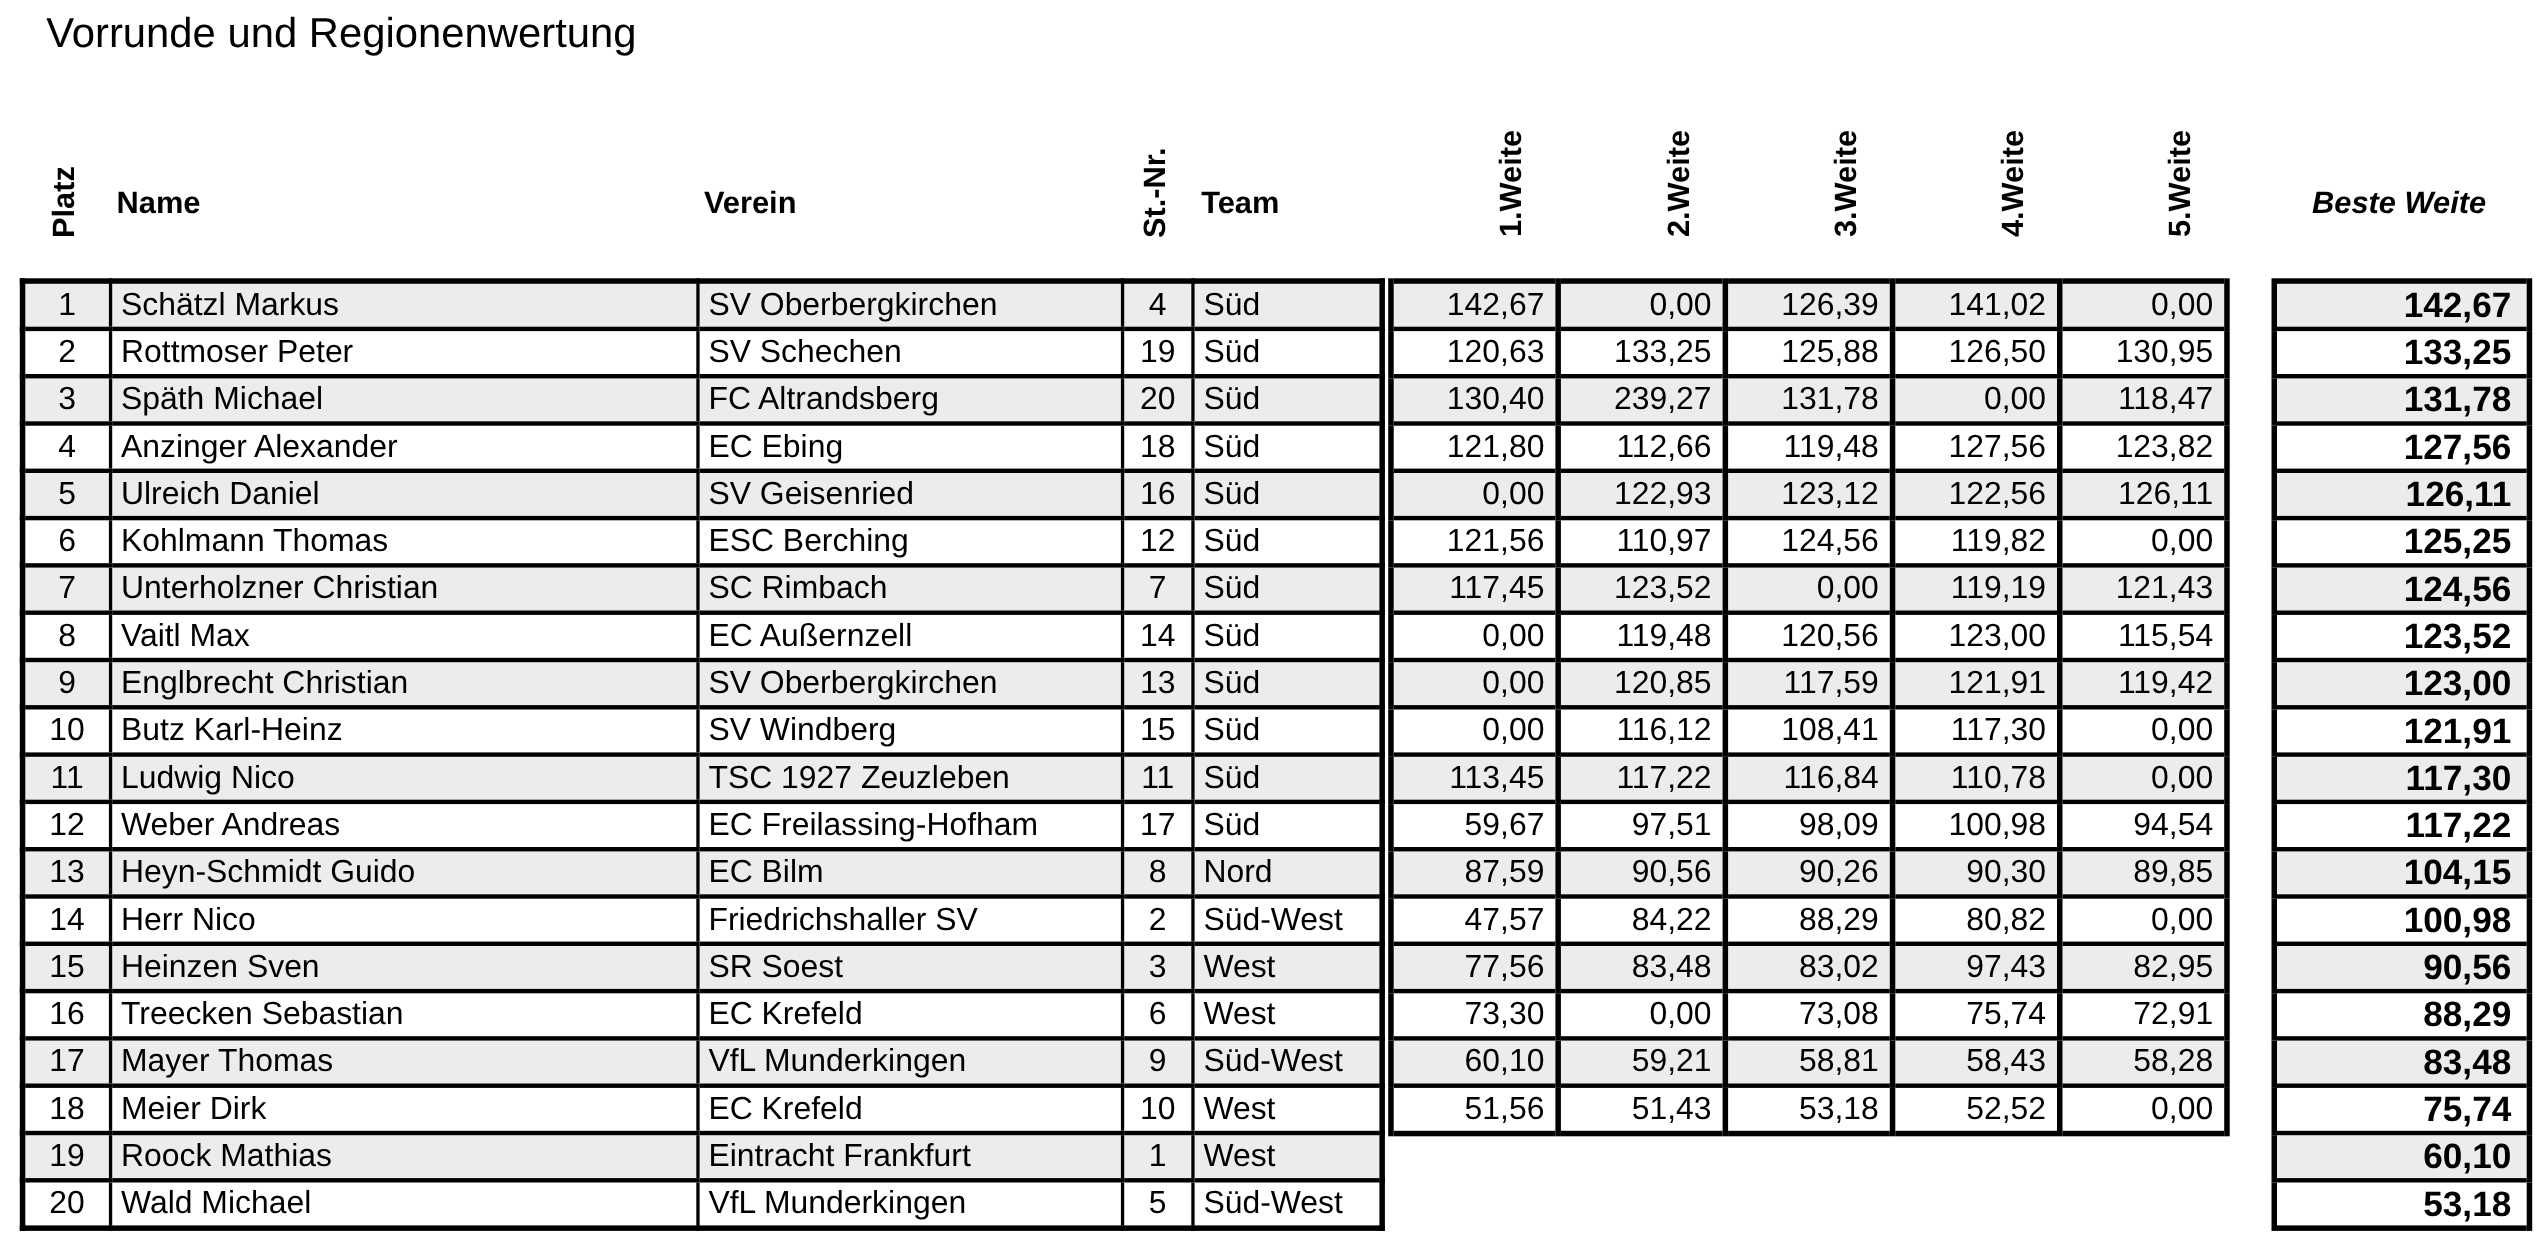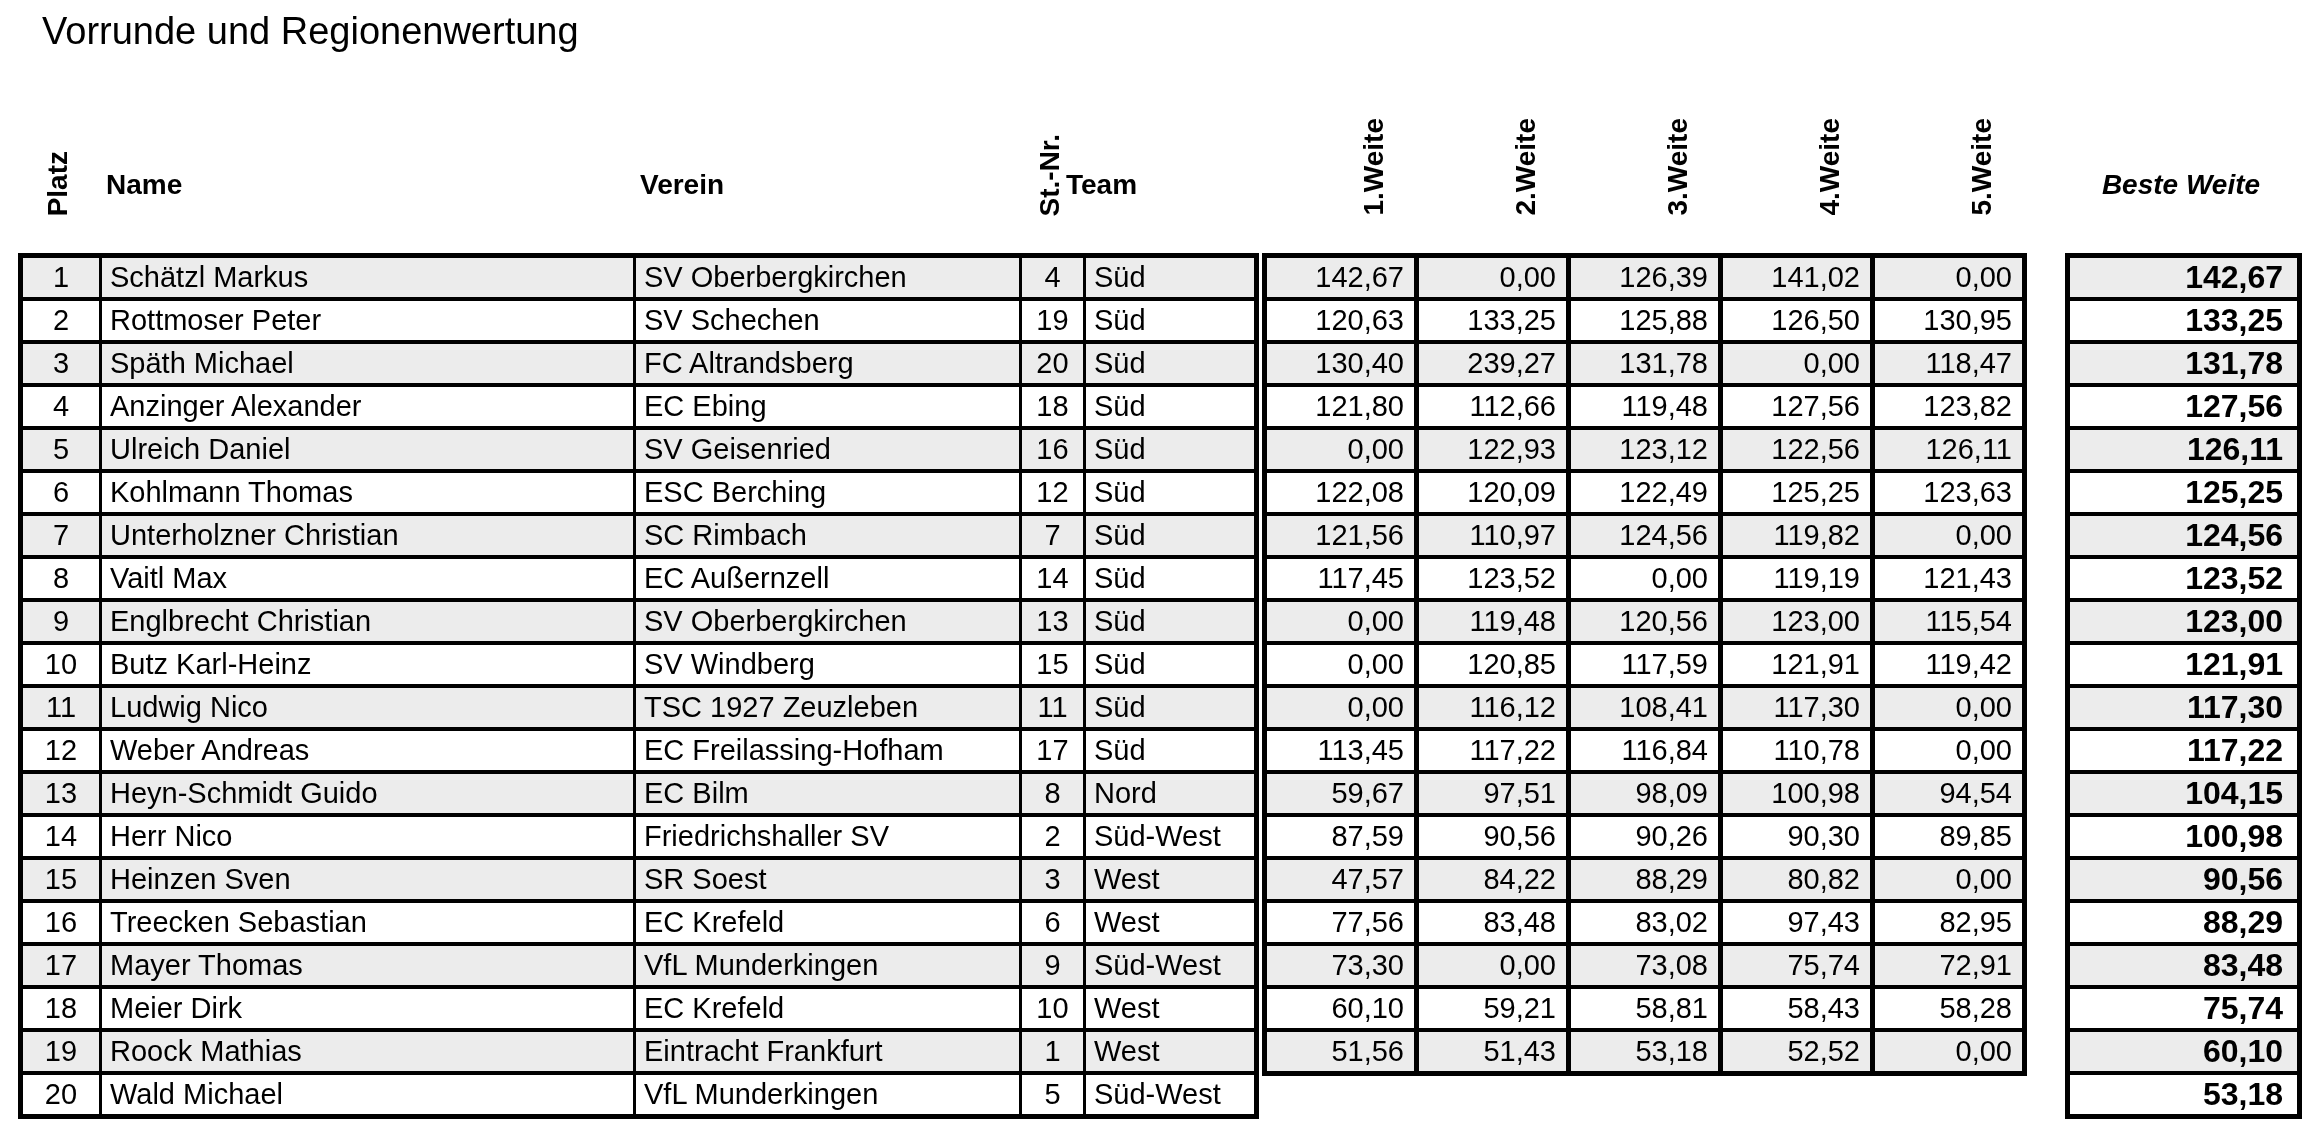--- a/index.html
+++ b/index.html
@@ -86,21 +86,21 @@
   <div class="title">Vorrunde und Regionenwertung</div>
 
   <div class="rot-box" style="left:18px; width:80px;">
     <span>Platz</span>
   </div>
   <div class="hdr hdr-h" style="left:106px;">Name</div>
   <div class="hdr hdr-h" style="left:640px;">Verein</div>
   <div class="rot-box" style="left:1018px; width:64px;">
     <span>St.-Nr.</span>
   </div>
-  <div class="hdr hdr-h" style="left:1066px;text-align:right;">Team</div>
+  <div class="hdr hdr-h" style="left:1092px;text-align:right;">Team</div>
 
   <div class="rot-box right" style="left:1262px; width:152px;">
     <span>1.Weite</span>
   </div>
   <div class="rot-box right" style="left:1414px; width:152px;">
     <span>2.Weite</span>
   </div>
   <div class="rot-box right" style="left:1566px; width:152px;">
     <span>3.Weite</span>
   </div>
@@ -326,27 +326,20 @@
   </tr>
 
   <tr>
     <td>0,00</td>
     <td>122,93</td>
     <td>123,12</td>
     <td>122,56</td>
     <td>126,11</td>
   </tr>
 
-  <tr>
-    <td>122,08</td>
-    <td>120,09</td>
-    <td>122,49</td>
-    <td>125,25</td>
-    <td>123,63</td>
-  </tr>
 
   <tr>
     <td>121,56</td>
     <td>110,97</td>
     <td>124,56</td>
     <td>119,82</td>
     <td>0,00</td>
   </tr>
 
   <tr>

